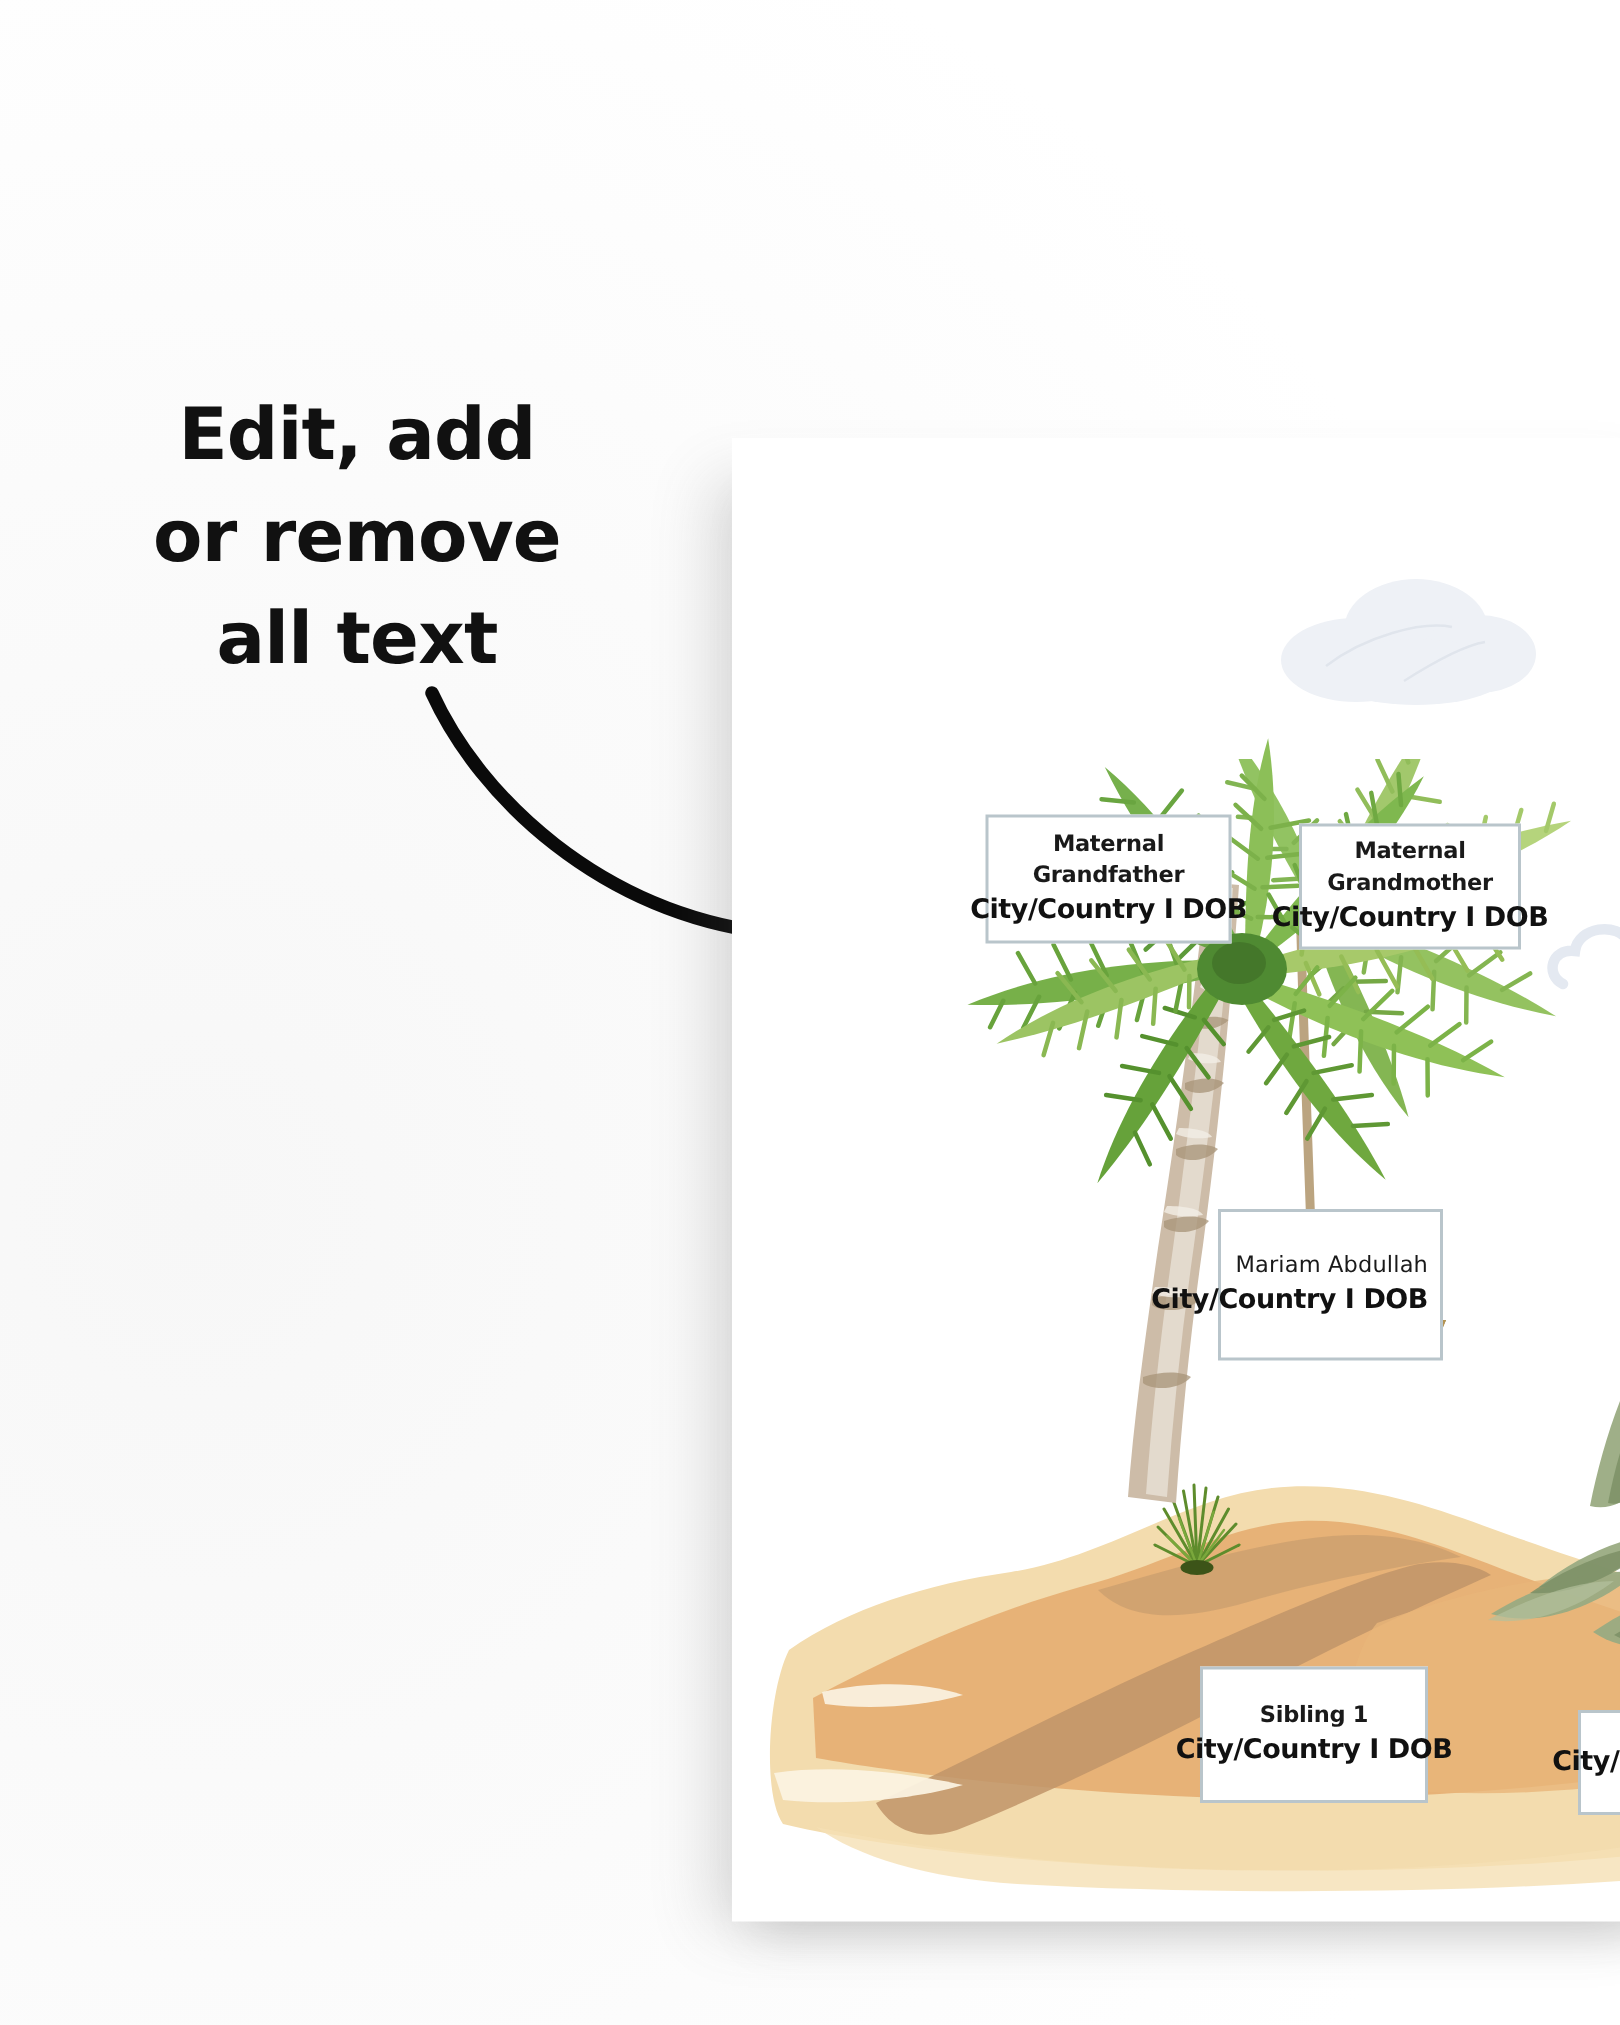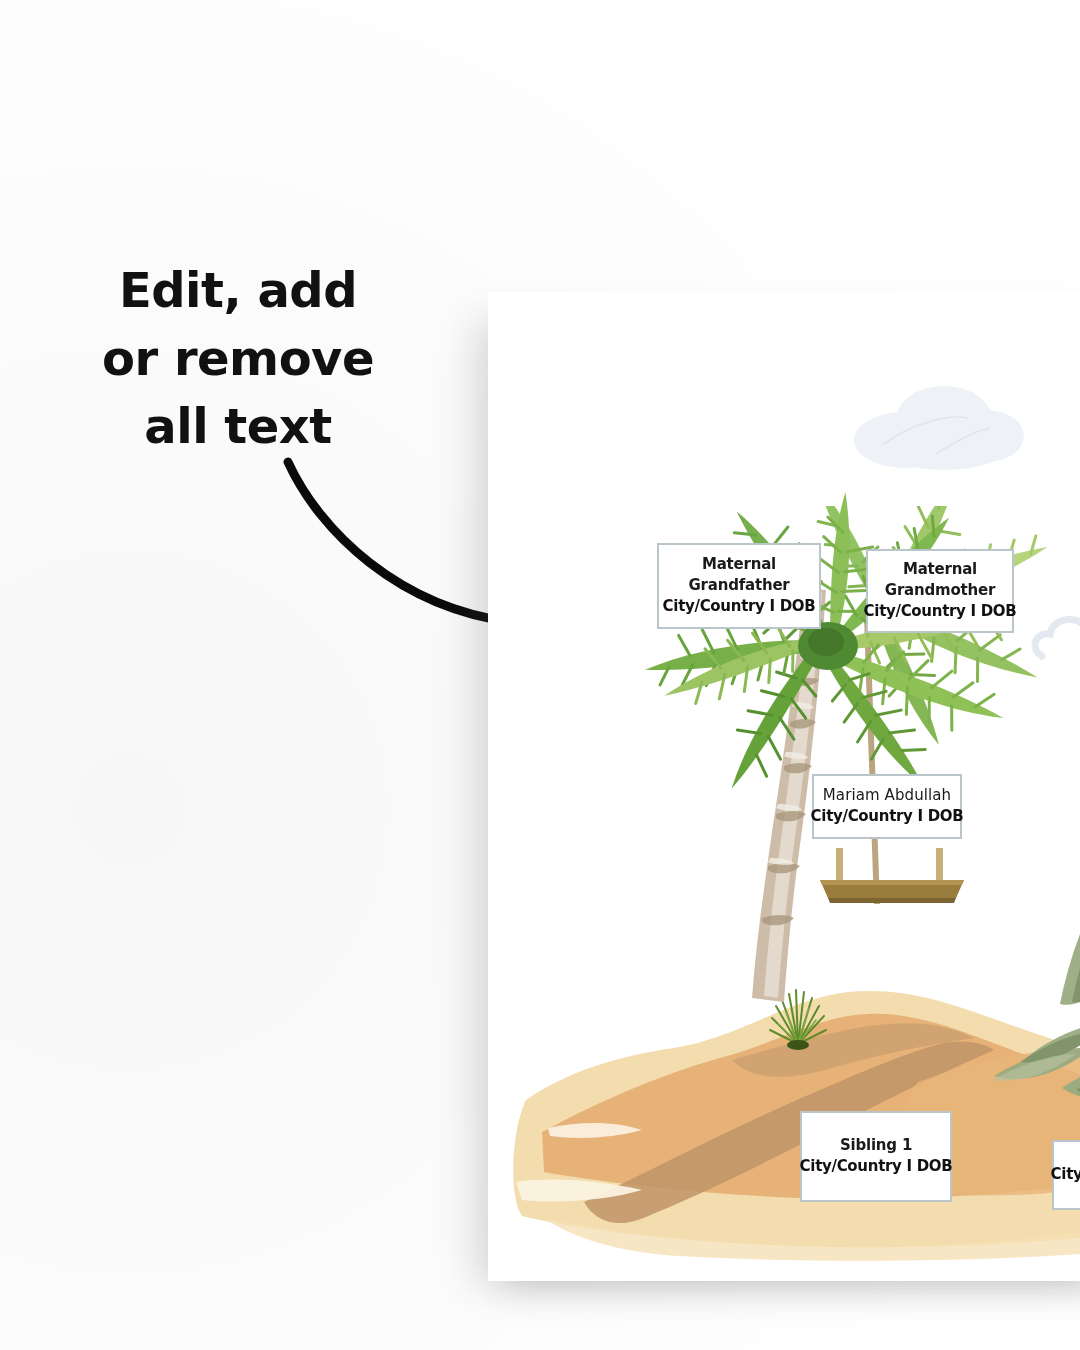--- a/index.html
+++ b/index.html
@@ -82,31 +82,31 @@
     letter-spacing:0.1px;
     white-space:nowrap;
   }
   .lb-name.hand{
     font-weight:700;
     letter-spacing:-0.2px;
     font-size:15px;
   }
   .lb-meta{
     font-family:"DejaVu Sans", sans-serif;
-    font-size:15px;
+    font-size:18px;
     line-height:1.4;
     color:#111111;
     font-weight:700;
     letter-spacing:-0.3px;
     white-space:nowrap;
   }
 
   #box-maternal-grandmother{left:169px;top:251px;width:164px;height:86px;}
   #box-maternal-grandfather{left:378px;top:257px;width:148px;height:84px;}
-  #box-self{left:324px;top:482px;width:150px;height:65px;}
+  #box-self{left:324px;top:514px;width:150px;height:101px;align-items:flex-end;}
   #box-sibling-1{left:312px;top:819px;width:152px;height:91px;}
   #box-sibling-2{left:564px;top:848px;width:150px;height:70px;}
 </style>
 </head>
 <body>
 
 <div class="stage">
 
   <div class="bg-wash"></div>
 

